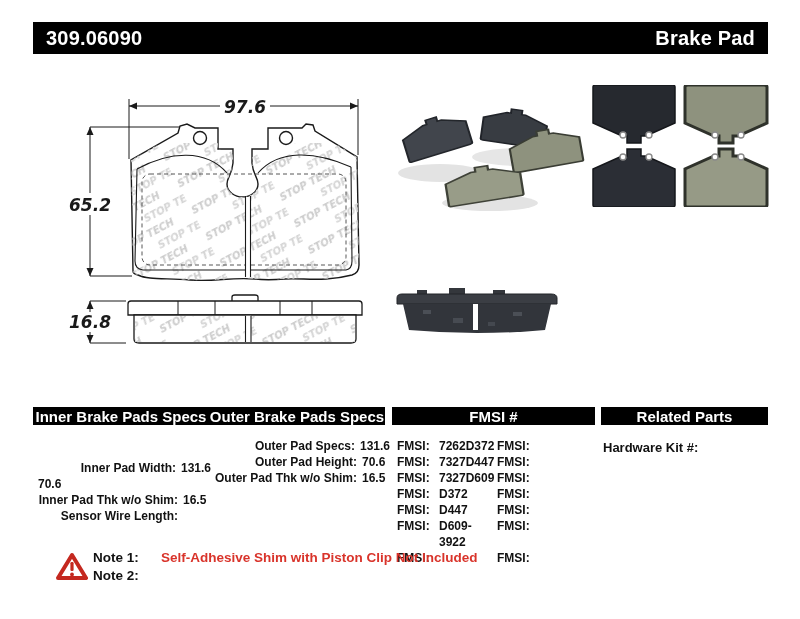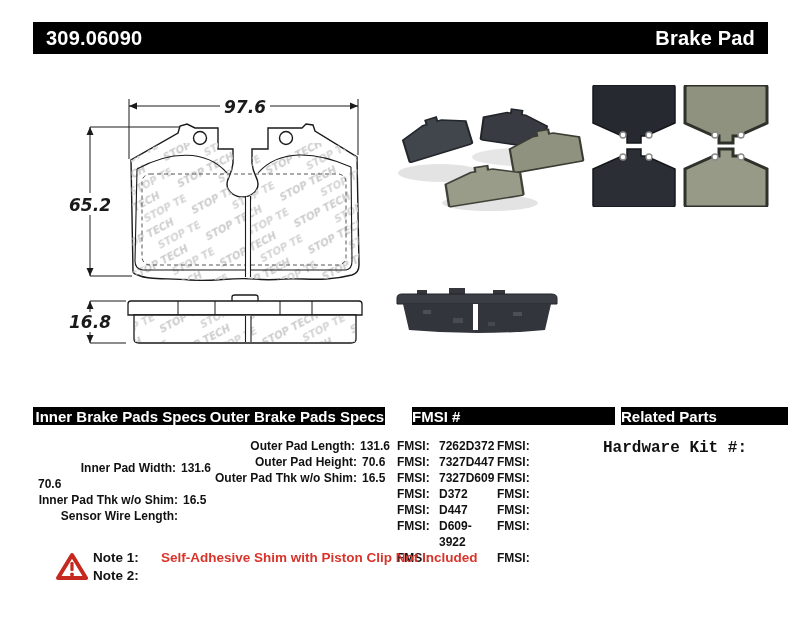--- a/index.html
+++ b/index.html
@@ -11,38 +11,38 @@
   .abs{position:absolute;}
   
   .topbar{
     left:33px;top:22px;width:735px;height:30px;background:#000;color:#fff;
     display:flex;justify-content:space-between;align-items:center;
     padding:16px 13px;box-sizing:border-box;font-size:20px;letter-spacing:.2px;
   }
   
   .bar{background:#000;color:#fff;height:18px;display:flex;align-items:center;font-size:15px;}
   .bar .half{flex:1;text-align:center;}
-  .bar.center{justify-content:flex-start;margin-left:20px;}
+  .bar.center{justify-content:center;}
   #bar-pads{left:33px;top:407px;width:352px;}
   #bar-fmsi{left:392px;top:407px;width:203px;}
   #bar-related{left:601px;top:407px;width:167px;}
   
   .speccol{font-size:12px;line-height:16px;}
   #inner-specs{left:33px;top:438px;width:178px;margin-top:22px;}
   #outer-specs{left:212px;top:438px;width:178px;}
   .specrow{display:flex;}
   .lbl{width:145px;text-align:right;white-space:nowrap;}
   .val{margin-left:5px;white-space:nowrap;}
   
   #fmsi-list{left:397px;top:438px;width:200px;font-size:12px;line-height:16px;}
   .fmsirow{display:flex;}
   .fl{width:42px;}
   .fv{width:58px;}
   
-  #related-list{left:603px;top:440px;font-size:16px;line-height:16px;font-family:Liberation Mono, monospace;}
+  #related-list{left:603px;top:440px;font-size:13px;line-height:16px;}
   
   #notes{left:93px;top:549px;font-size:13.5px;line-height:17.5px;}
   .noterow{display:flex;white-space:nowrap;}
   .notelabel{width:68px;}
   .red{color:#d9342b;}
   svg text{font-family:"DejaVu Sans","Liberation Sans",sans-serif;}
 </style>
 </head>
 <body>
 
@@ -206,21 +206,21 @@
     <span class="val">16.5</span>
   </div>
   <div class="specrow">
     <span class="lbl">Sensor Wire Length:</span>
     <span class="val"></span>
   </div>
 </div>
 
 <div class="abs speccol" id="outer-specs">
   <div class="specrow">
-    <span class="lbl">Outer Pad Length:</span>
+    <span class="lbl">Outer Pad Specs:</span>
     <span class="val">131.6</span>
   </div>
   <div class="specrow">
     <span class="lbl">Outer Pad Height:</span>
     <span class="val">70.6</span>
   </div>
   <div class="specrow">
     <span class="lbl">Outer Pad Thk w/o Shim:</span>
     <span class="val">16.5</span>
   </div>

